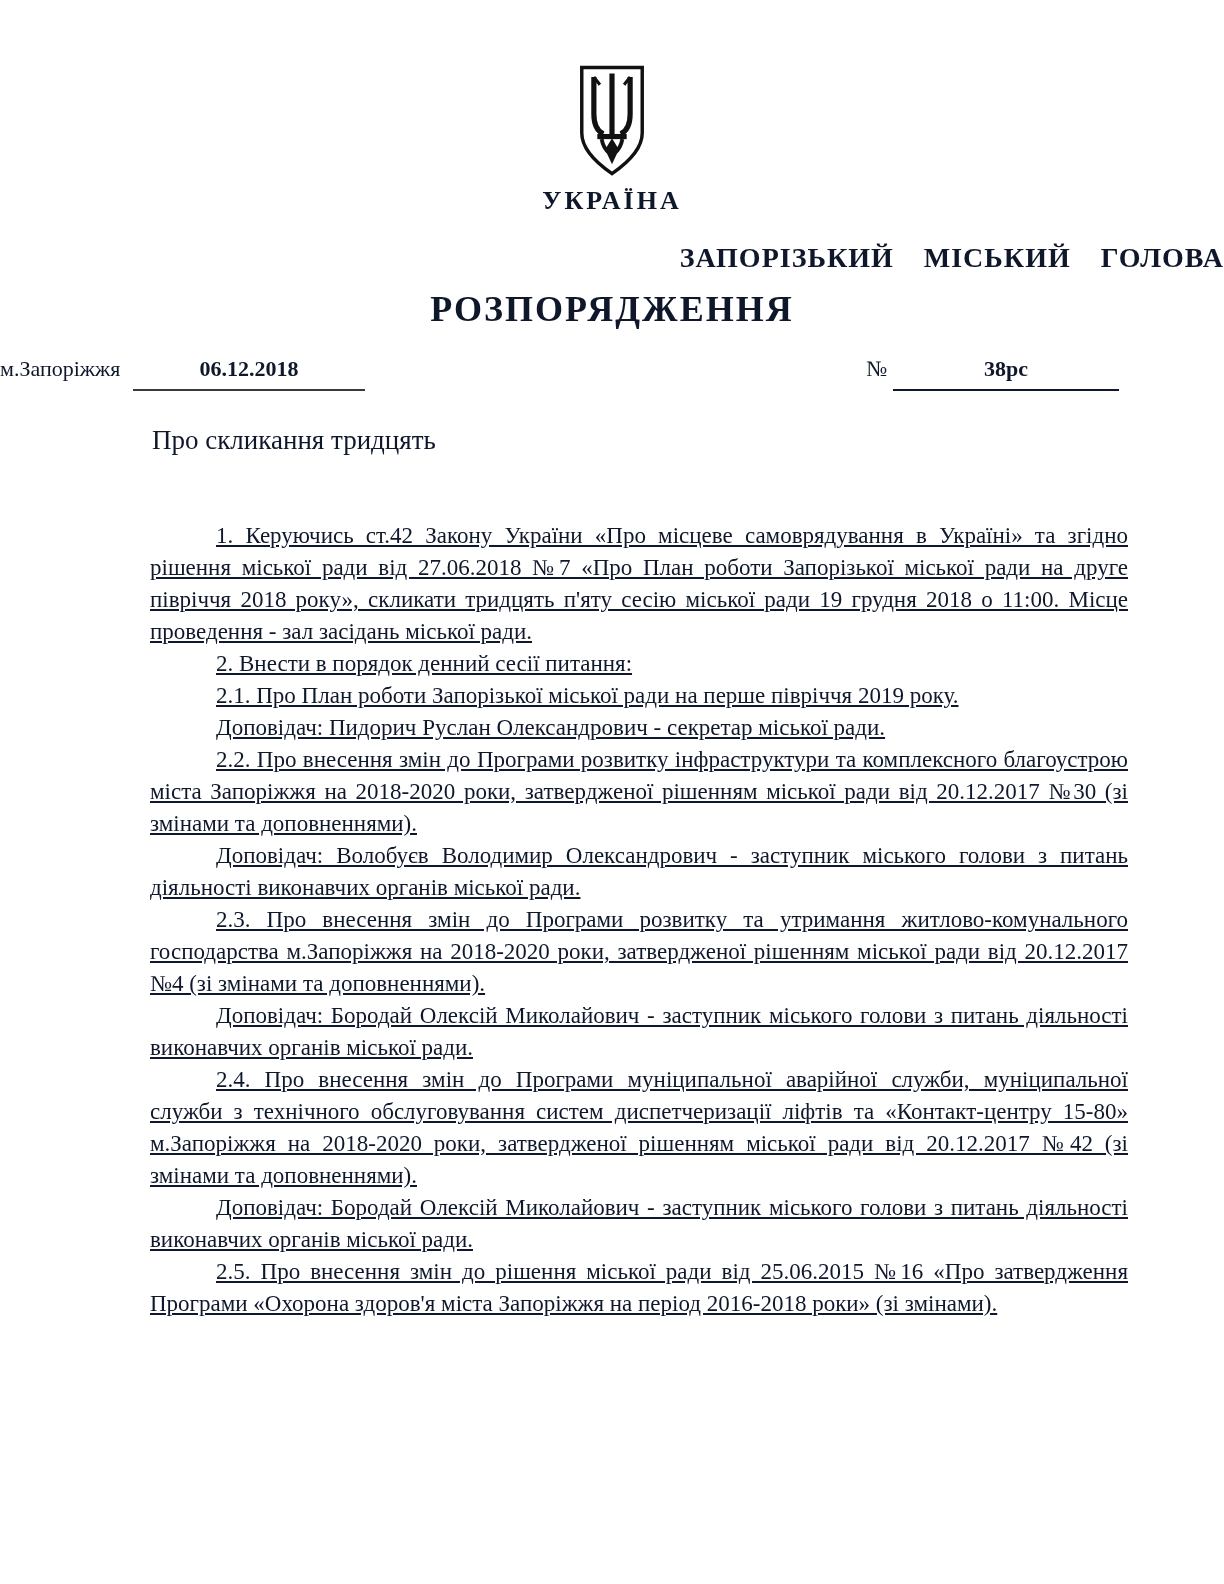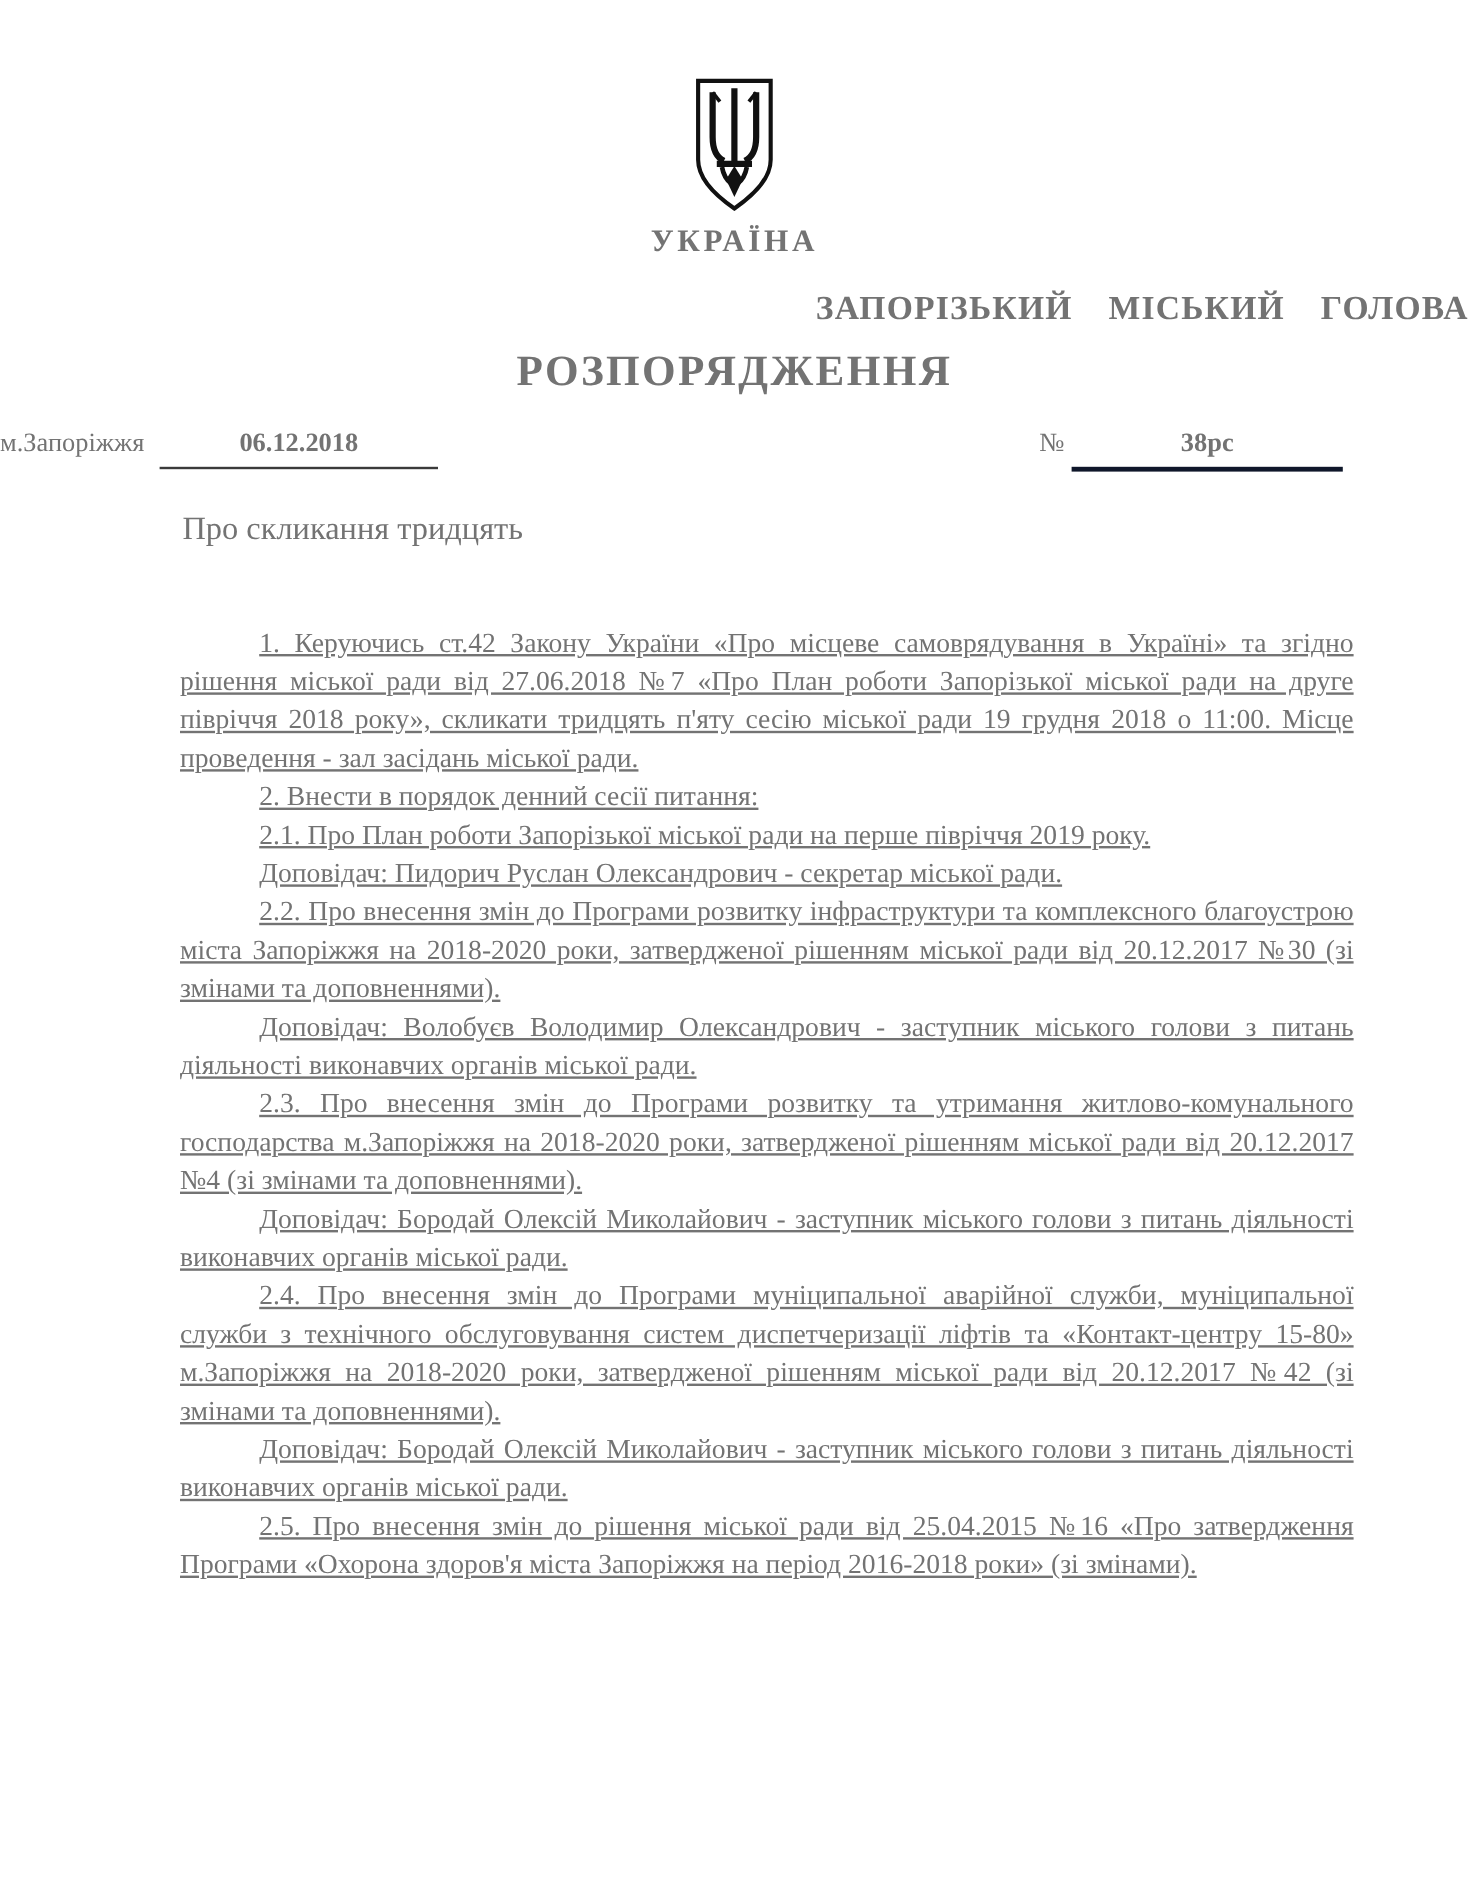--- a/index.html
+++ b/index.html
@@ -6,21 +6,21 @@
     margin: 0;
     padding: 0;
     background: #ffffff;
   }
   .page {
     position: relative;
     width: 1224px;
     height: 1584px;
     margin: 0 auto;
     background: #ffffff;
-    color: #737373;
+    color: #0f172a;
     font-family: "Liberation Serif", "DejaVu Serif", serif;
     overflow: hidden;
   }
   
   .emblem-wrap {
     width: 88px;
     height: 114px;
     margin: 64px auto 0 auto;
   }
   .emblem-wrap svg { display: block; width: 100%; height: 100%; }
@@ -80,21 +80,21 @@
   .meta-number-sign {
     font-size: 22px;
     padding-right: 6px;
   }
   .meta-number {
     display: inline-block;
     width: 226px;
     text-align: center;
     font-weight: bold;
     padding-bottom: 7px;
-    border-bottom: 4px solid #0f172a;
+    border-bottom: 2px solid #0f172a;
   }
   
   .subject {
     margin: 24px 0 0 152px;
     font-size: 27px;
     line-height: 28px;
   }
   
   .doc-body {
     margin: 66px 96px 0 150px;
@@ -163,16 +163,16 @@
     <p>1. Керуючись ст.42 Закону України «Про місцеве самоврядування в Україні» та згідно рішення міської ради від 27.06.2018 №7 «Про План роботи Запорізької міської ради на друге півріччя 2018 року», скликати тридцять п'яту сесію міської ради 19 грудня 2018 о 11:00. Місце проведення - зал засідань міської ради.</p>
     <p>2. Внести в порядок денний сесії питання:</p>
     <p>2.1. Про План роботи Запорізької міської ради на перше півріччя 2019 року.</p>
     <p>Доповідач: Пидорич Руслан Олександрович - секретар міської ради.</p>
     <p>2.2. Про внесення змін до Програми розвитку інфраструктури та комплексного благоустрою міста Запоріжжя на 2018-2020 роки, затвердженої рішенням міської ради від 20.12.2017 №30 (зі змінами та доповненнями).</p>
     <p>Доповідач: Волобуєв Володимир Олександрович - заступник міського голови з питань діяльності виконавчих органів міської ради.</p>
     <p>2.3. Про внесення змін до Програми розвитку та утримання житлово-комунального господарства м.Запоріжжя на 2018-2020 роки, затвердженої рішенням міської ради від 20.12.2017 №4 (зі змінами та доповненнями).</p>
     <p>Доповідач: Бородай Олексій Миколайович - заступник міського голови з питань діяльності виконавчих органів міської ради.</p>
     <p>2.4. Про внесення змін до Програми муніципальної аварійної служби, муніципальної служби з технічного обслуговування систем диспетчеризації ліфтів та «Контакт-центру 15-80» м.Запоріжжя на 2018-2020 роки, затвердженої рішенням міської ради від 20.12.2017 №42 (зі змінами та доповненнями).</p>
     <p>Доповідач: Бородай Олексій Миколайович - заступник міського голови з питань діяльності виконавчих органів міської ради.</p>
-    <p>2.5. Про внесення змін до рішення міської ради від 25.04.2015 №16 «Про затвердження Програми «Охорона здоров'я міста Запоріжжя на період 2016-2018 роки» (зі змінами).</p>
+    <p>2.5. Про внесення змін до рішення міської ради від 25.06.2015 №16 «Про затвердження Програми «Охорона здоров'я міста Запоріжжя на період 2016-2018 роки» (зі змінами).</p>
   </div>
 
 </div>
 
 </body></html>

